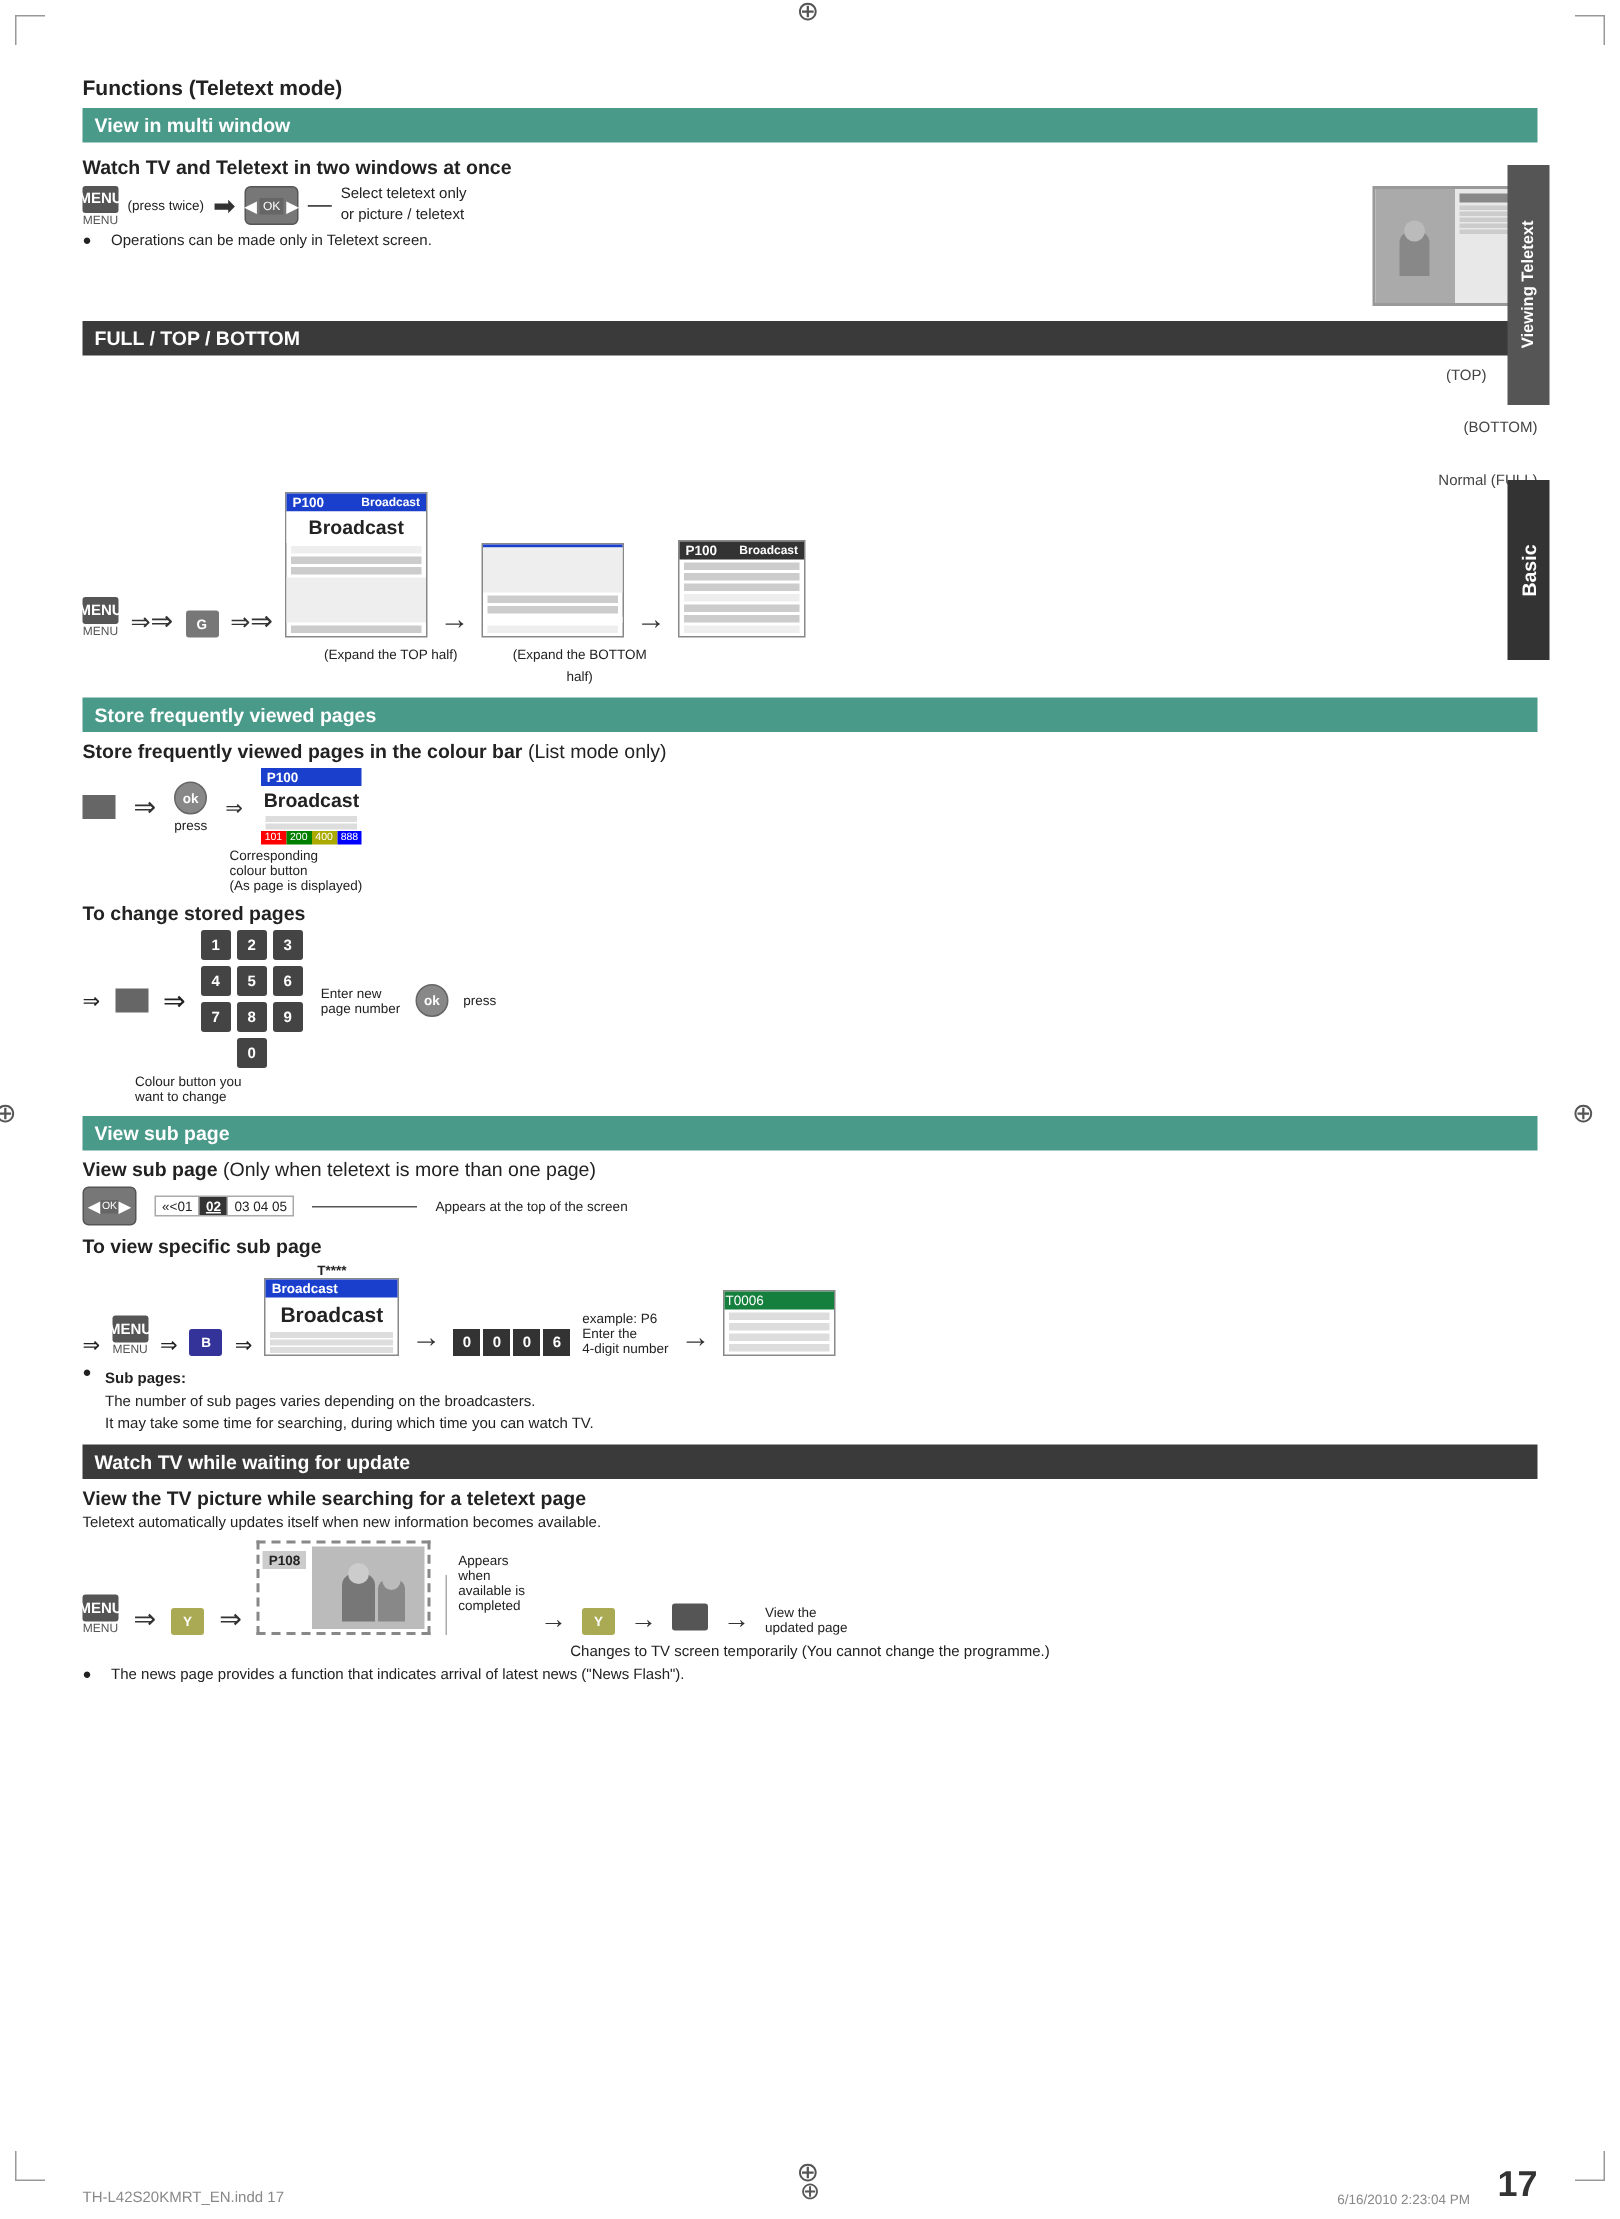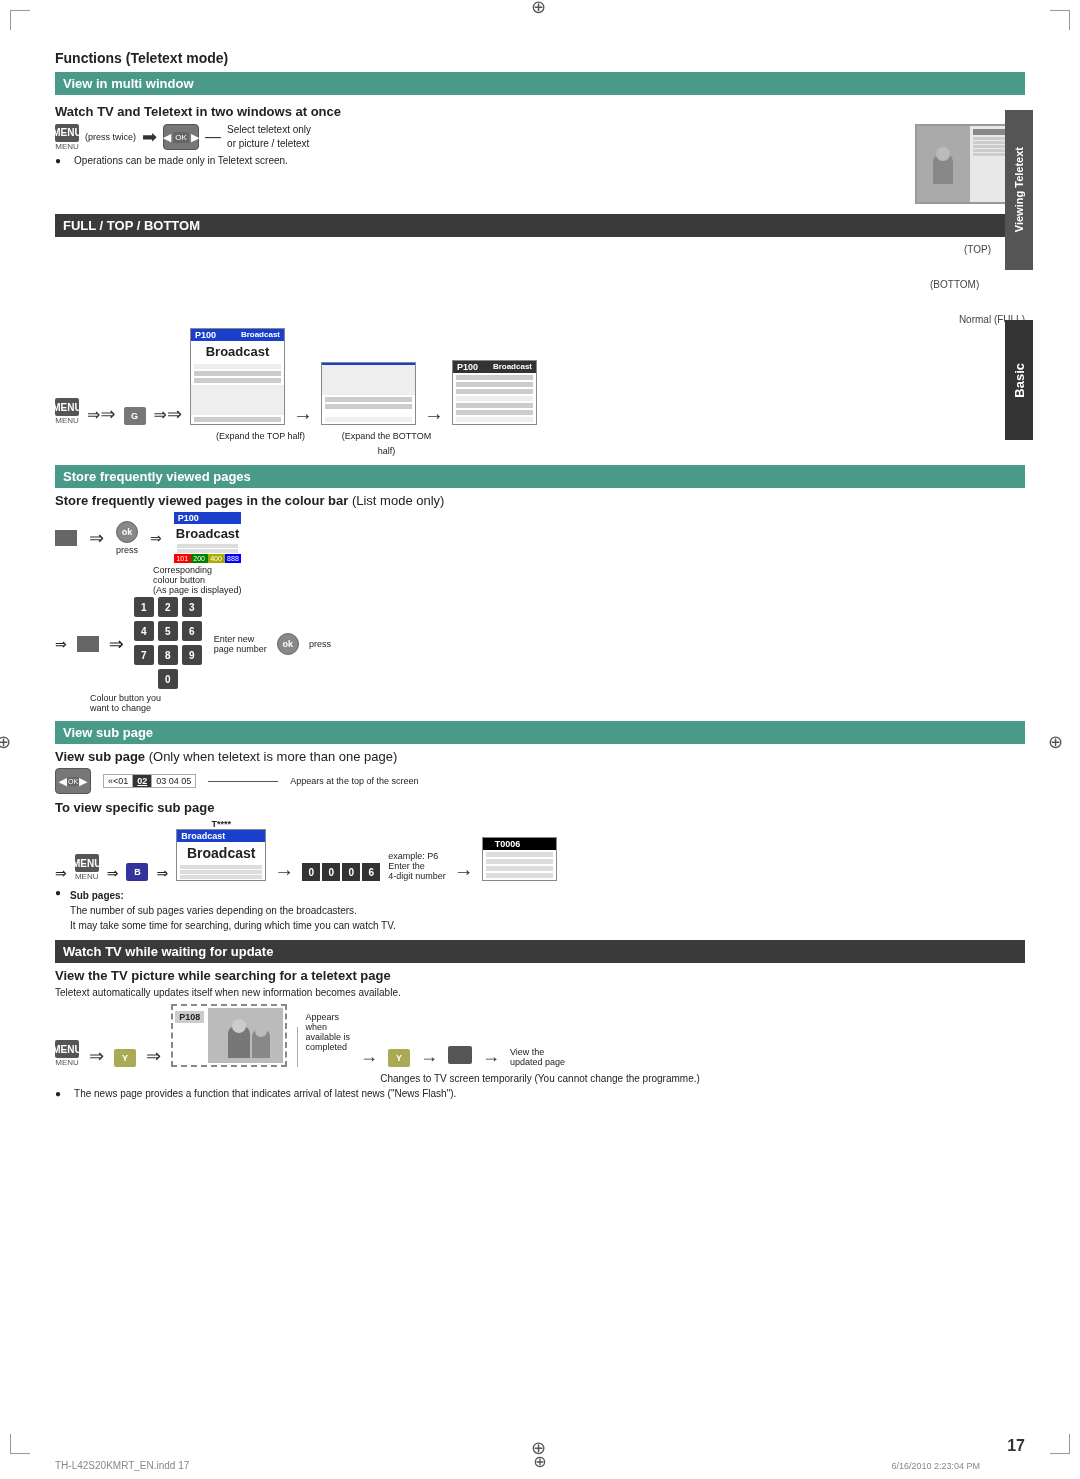--- a/index.html
+++ b/index.html
@@ -330,23 +330,23 @@
 
     .menu-label {
       font-size: 8px;
       color: #555;
       text-align: center;
     }
 
     
     .page-num {
       position: absolute;
-      bottom: 24px;
+      bottom: 8px;
       right: 55px;
-      font-size: 16px;
+      font-size: 24px;
       font-weight: bold;
       color: #333;
     }
 
     .footer-left {
       position: absolute;
       bottom: 8px;
       left: 55px;
       font-size: 10px;
       color: #888;
@@ -538,21 +538,21 @@
       <span>FULL / TOP / BOTTOM</span>
     </div>
 
     <div class="section-content">
 
       <div style="display:flex; align-items:flex-end; gap: 10px; margin-left: 80px; margin-bottom: 2px; flex-direction: column;">
         <div style="width: 95px; text-align: center;">
           <span class="label-small">(TOP)</span>
         </div>
         <div style="width: 10px;"></div>
-        <div style="width: 95px; text-align: left;">
+        <div style="width: 95px; text-align: right;">
           <span class="label-small">(BOTTOM)</span>
         </div>
         <div style="width: 20px;"></div>
         <div style="width: 90px; text-align: right;">
           <span class="label-small">Normal (FULL)</span>
         </div>
       </div>
 
       <div class="flex-row" style="align-items:flex-end; gap: 8px;">
         <div style="display:inline-block; text-align:center;">
@@ -662,20 +662,21 @@
         <div style="width: 22px;"></div>
         <div style="width: 18px;"></div>
         <div style="width: 22px;"></div>
         <div>
           <div class="xsmall">Corresponding</div>
           <div class="xsmall">colour button</div>
           <div class="xsmall">(As page is displayed)</div>
         </div>
       </div>
 
+      <div class="subsection-title mt6">To change stored pages</div>
       <div class="flex-row mt2" style="gap: 10px; align-items: center;">
         <span style="font-size: 14px;">⇒</span>
         <div class="btn-color-small"></div>
         <span style="font-size: 18px;">⇒</span>
 
         <div class="numpad" style="grid-template-columns: repeat(3, 22px); grid-template-rows: repeat(4, 22px); gap: 2px; display: grid; width: 70px;">
           <div class="num-btn">1</div>
           <div class="num-btn">2</div>
           <div class="num-btn">3</div>
           <div class="num-btn">4</div>
@@ -764,21 +765,21 @@
         </div>
 
         <div>
           <div class="xsmall">example: P6</div>
           <div class="xsmall">Enter the</div>
           <div class="xsmall">4-digit number</div>
         </div>
         <span style="font-size:20px; color:#333;">→</span>
 
         <div style="border:1px solid #888; background:#fff; width:75px;">
-          <div style="background:#000000; color:#fff; font-size:9px; font-weight:bold; padding:1px 12px;">T0006</div>
+          <div style="background:#15803d; color:#fff; font-size:9px; font-weight:normal; padding:1px 1px;">T0006</div>
           <div style="height:5px; background:#ddd; margin:2px 3px;"></div>
           <div style="height:5px; background:#ddd; margin:2px 3px;"></div>
           <div style="height:5px; background:#ddd; margin:2px 3px;"></div>
           <div style="height:5px; background:#ddd; margin:2px 3px;"></div>
         </div>
       </div>
 
       <div class="mt6">
         <div class="flex-row" style="gap:4px; align-items:flex-start;">
           <span class="bullet" style="font-size:10px; flex-shrink:0;"></span>

